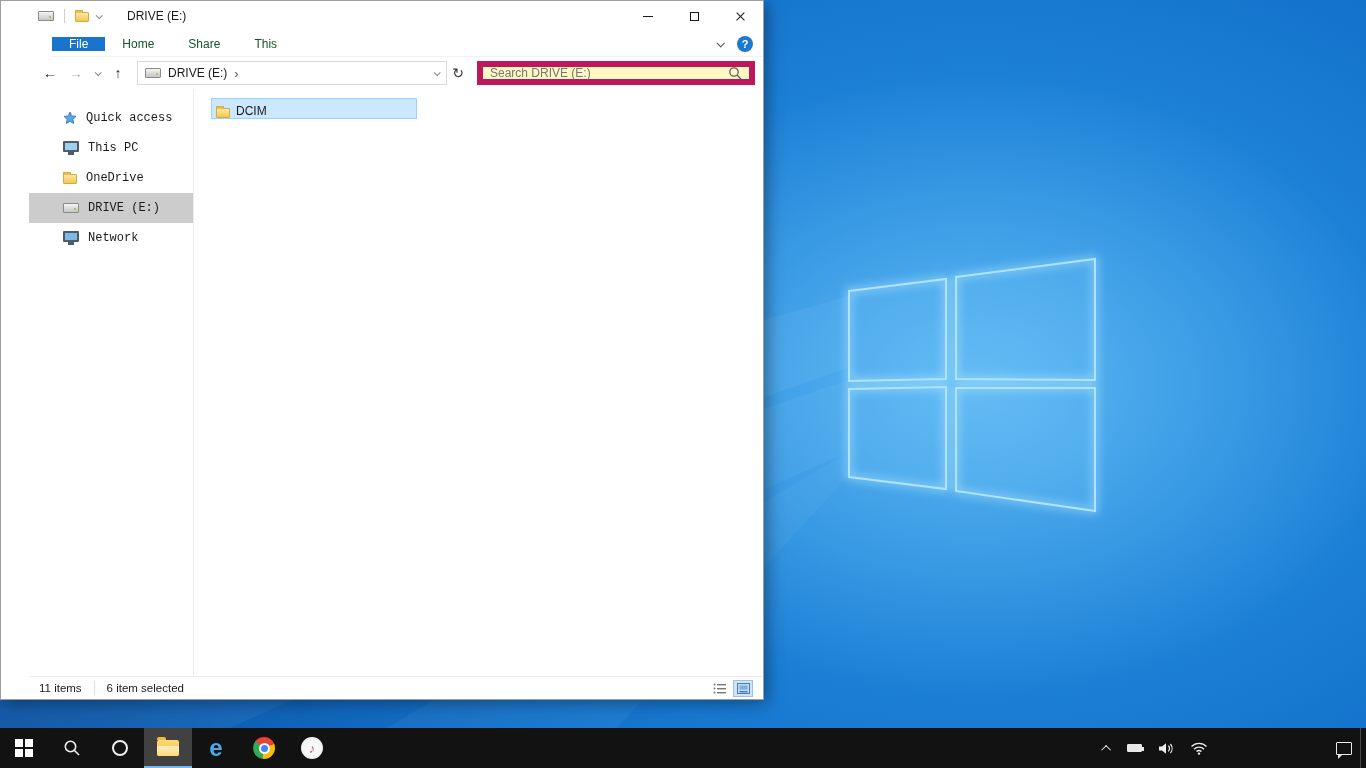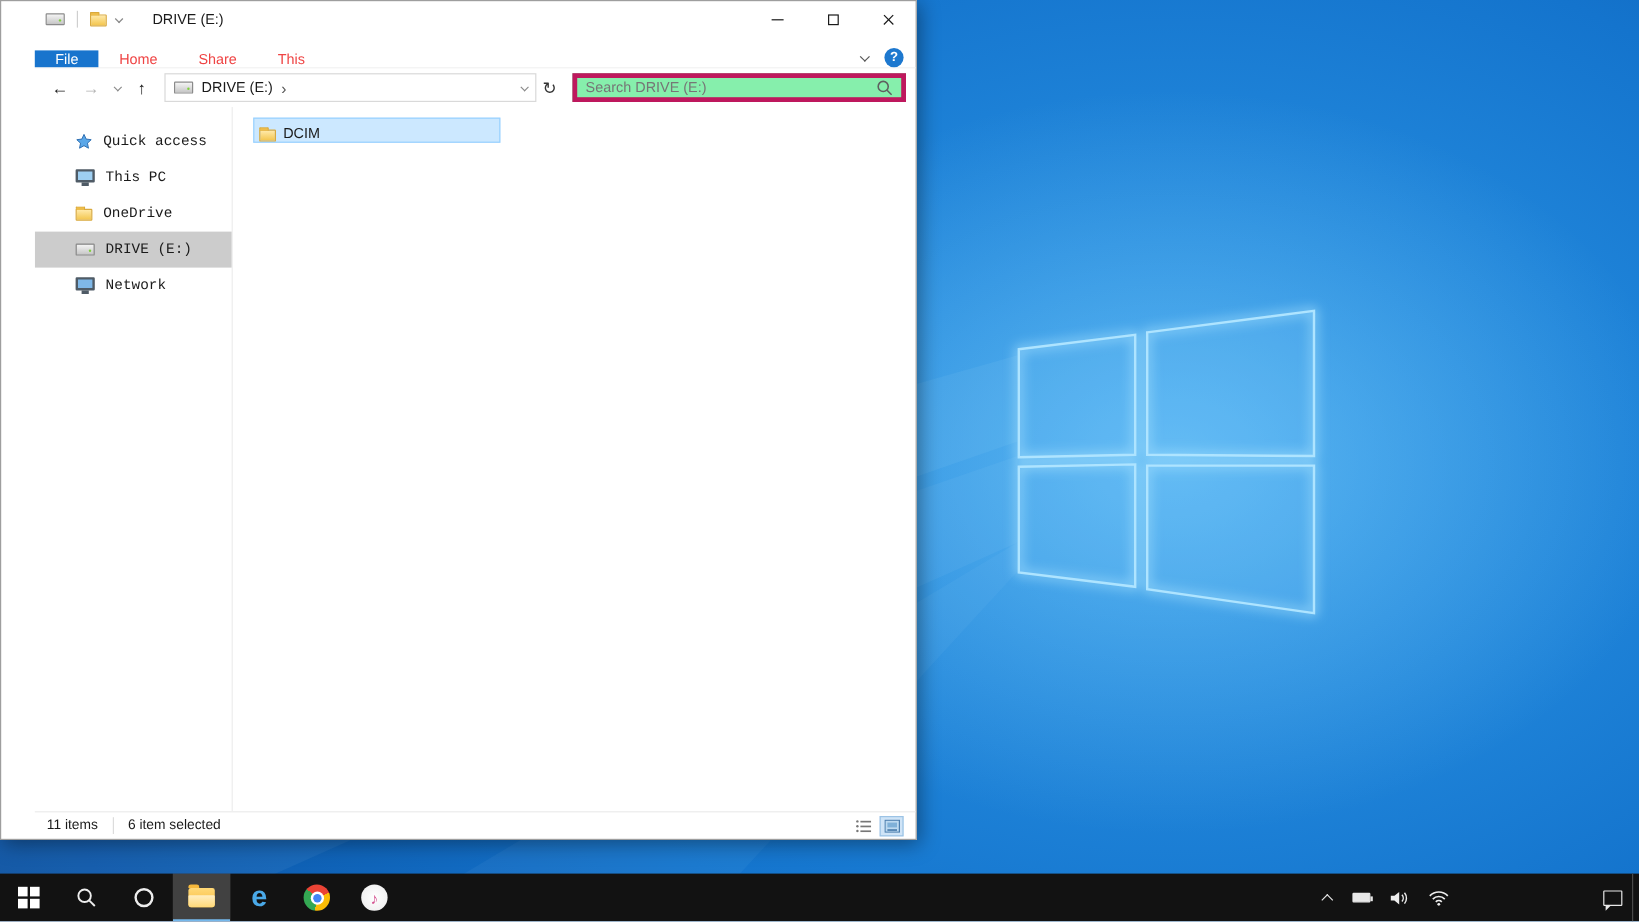--- a/index.html
+++ b/index.html
@@ -28,39 +28,39 @@
   .win-controls{ margin-left:auto; display:flex; height:100%; }
   .ctrl{ width:46px; height:100%; display:flex; align-items:center; justify-content:center; cursor:default; }
   .min-glyph{ width:10px; height:1px; background:#1a1a1a; }
   .max-glyph{ width:9px; height:9px; border:1px solid #1a1a1a; }
   .x-glyph{ position:relative; width:11px; height:11px; }
   .x-glyph::before,.x-glyph::after{ content:""; position:absolute; left:0; top:5px; width:11px; height:1.2px; background:#1a1a1a; }
   .x-glyph::before{ transform:rotate(45deg); }
   .x-glyph::after{ transform:rotate(-45deg); }
 
   
-  .ribbon{ height:26px; display:flex; align-items:flex-end; border-bottom:1px solid #f2f2f2; flex:none; }
-  .tab{ padding:0 17px; display:flex; align-items:center; color:#ef4444; }
+  .ribbon{ height:26px; display:flex; align-items:center; border-bottom:1px solid #f2f2f2; flex:none;margin-left:23px; }
+  .tab{ padding:0 17px; display:flex; align-items:center; color:#14532d; }
   .tab.active{ background:#1874cd; color:#fff; }
   .ribbon-right{ margin-left:auto; display:flex; align-items:center; gap:14px; padding-right:10px; }
   .chev{ width:6px; height:6px; border-right:1.4px solid #555; border-bottom:1.4px solid #555; transform:rotate(45deg) translateY(-1px); }
   .chev.small{ width:5px; height:5px; border-color:#8a8a8a; }
   .help-circle{ width:16px; height:16px; border-radius:50%; background:#1d78cf; color:#fff; font-size:11px; font-weight:bold; display:flex; align-items:center; justify-content:center; }
 
   
   .addr-row{ height:32px; display:flex; align-items:center; padding:0 8px; flex:none; }
   .nav-btn{ width:26px; height:26px; display:flex; align-items:center; justify-content:center; font-size:14px; color:#1a1a1a; }
   .nav-btn.disabled{ color:#b5b5b5; }
   .nav-chev{ width:16px; display:flex; align-items:center; justify-content:center; }
   .breadcrumb{ width:310px; height:24px; border:1px solid #d9d9d9; display:flex; align-items:center; gap:7px; padding:0 7px; margin-left:6px; background:#fff; }
   .crumb-label{ color:#1a1a1a; }
   .crumb-sep{ color:#555; font-size:13px; }
   .bc-chev{ margin-left:auto; }
   .refresh-btn{ width:22px; height:24px; display:flex; align-items:center; justify-content:center; font-size:14px; color:#333; }
-  .search-box{ flex:1; height:24px; border:4px solid #be185d; display:flex; align-items:center; padding:0 7px; margin-left:8px; background:#86efac; }
+  .search-box{ flex:1; height:24px; border:6px solid #be185d; display:flex; align-items:center; padding:0 7px; margin-left:8px; background:#fef9c3; }
   .search-box input{ border:none; outline:none; flex:1; font-size:12px; font-family:"Liberation Sans",sans-serif; color:#333; background:transparent; }
   .search-box input::placeholder{ color:#767676; }
 
   
   .window-body{ flex:1; display:flex; overflow:hidden; }
   .sidebar{ width:165px; flex:none; border-right:1px solid #ededed; padding-top:14px;font-family:Liberation Mono, monospace; }
   .side-item{ height:30px; display:flex; align-items:center; gap:9px; padding-left:34px; }
   .side-item.selected{ background:#cccccc; }
   .content{ flex:1; padding:9px 0 0 17px; position:relative; }
   .file-item{ width:206px; height:21px; display:flex; align-items:flex-end; gap:6px; padding-left:4px; border:1px solid transparent; }

